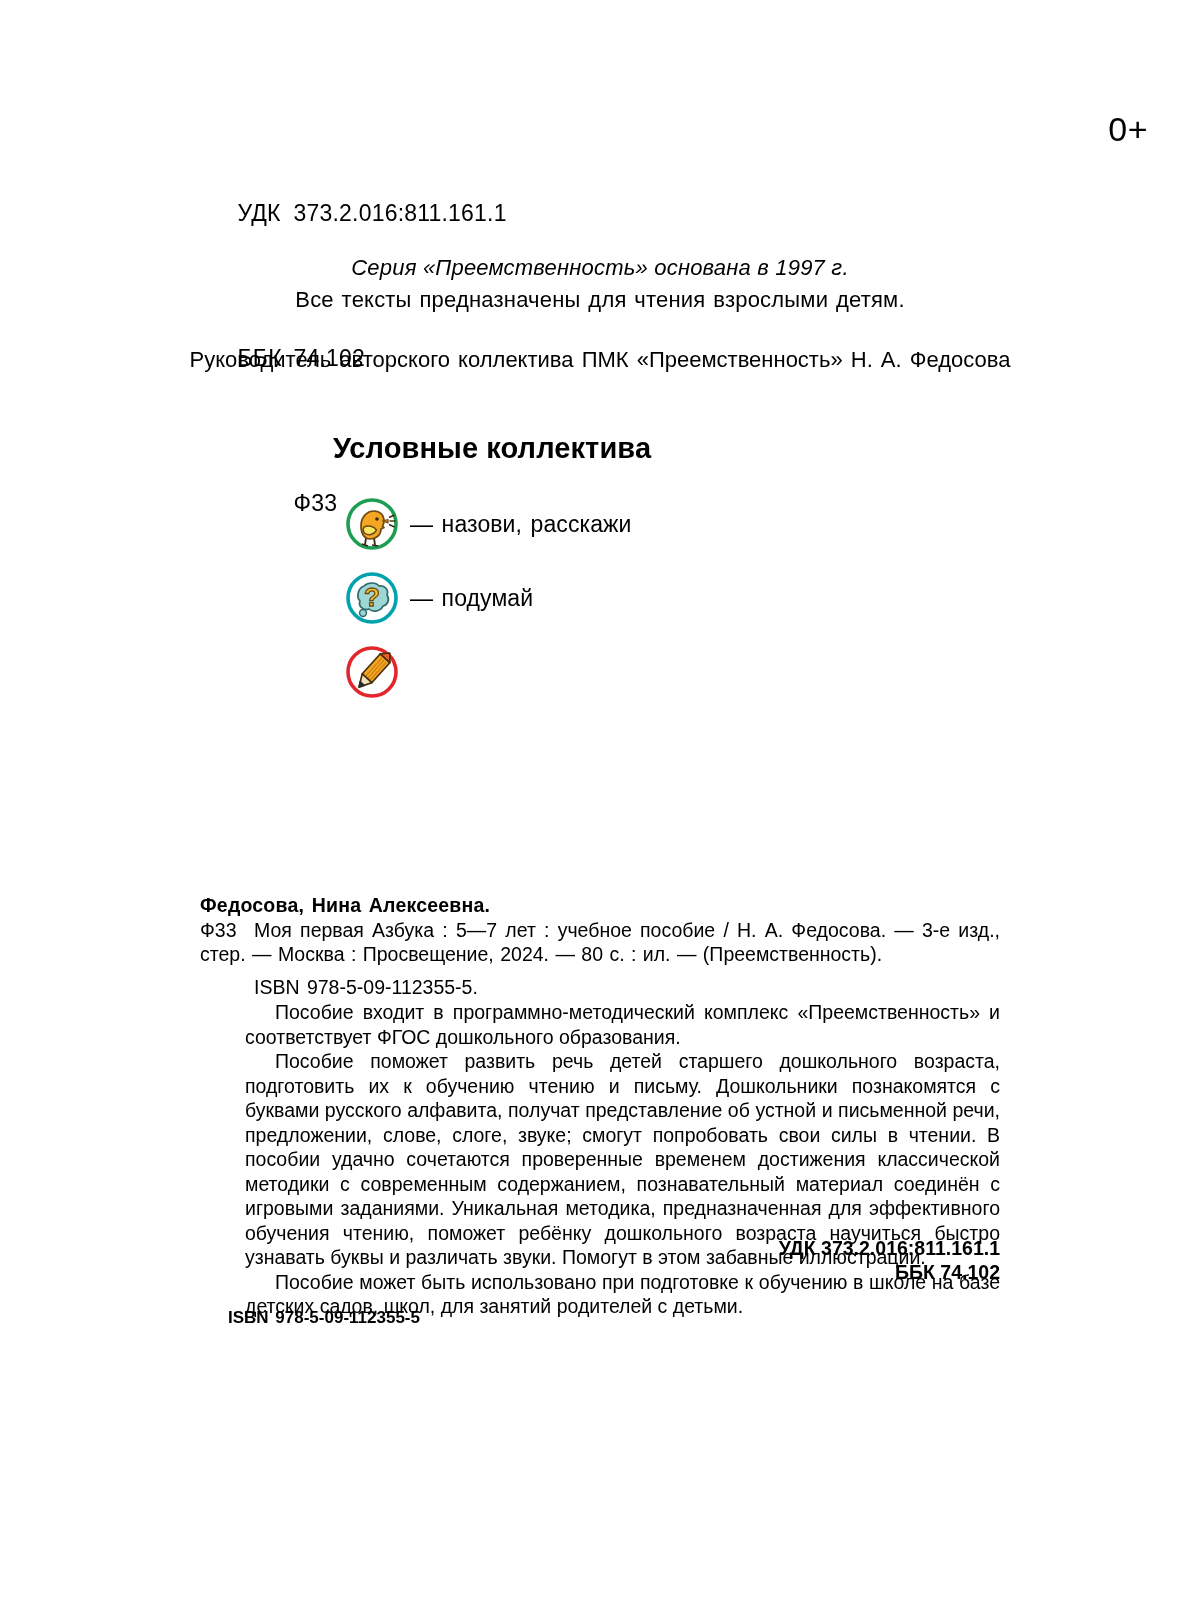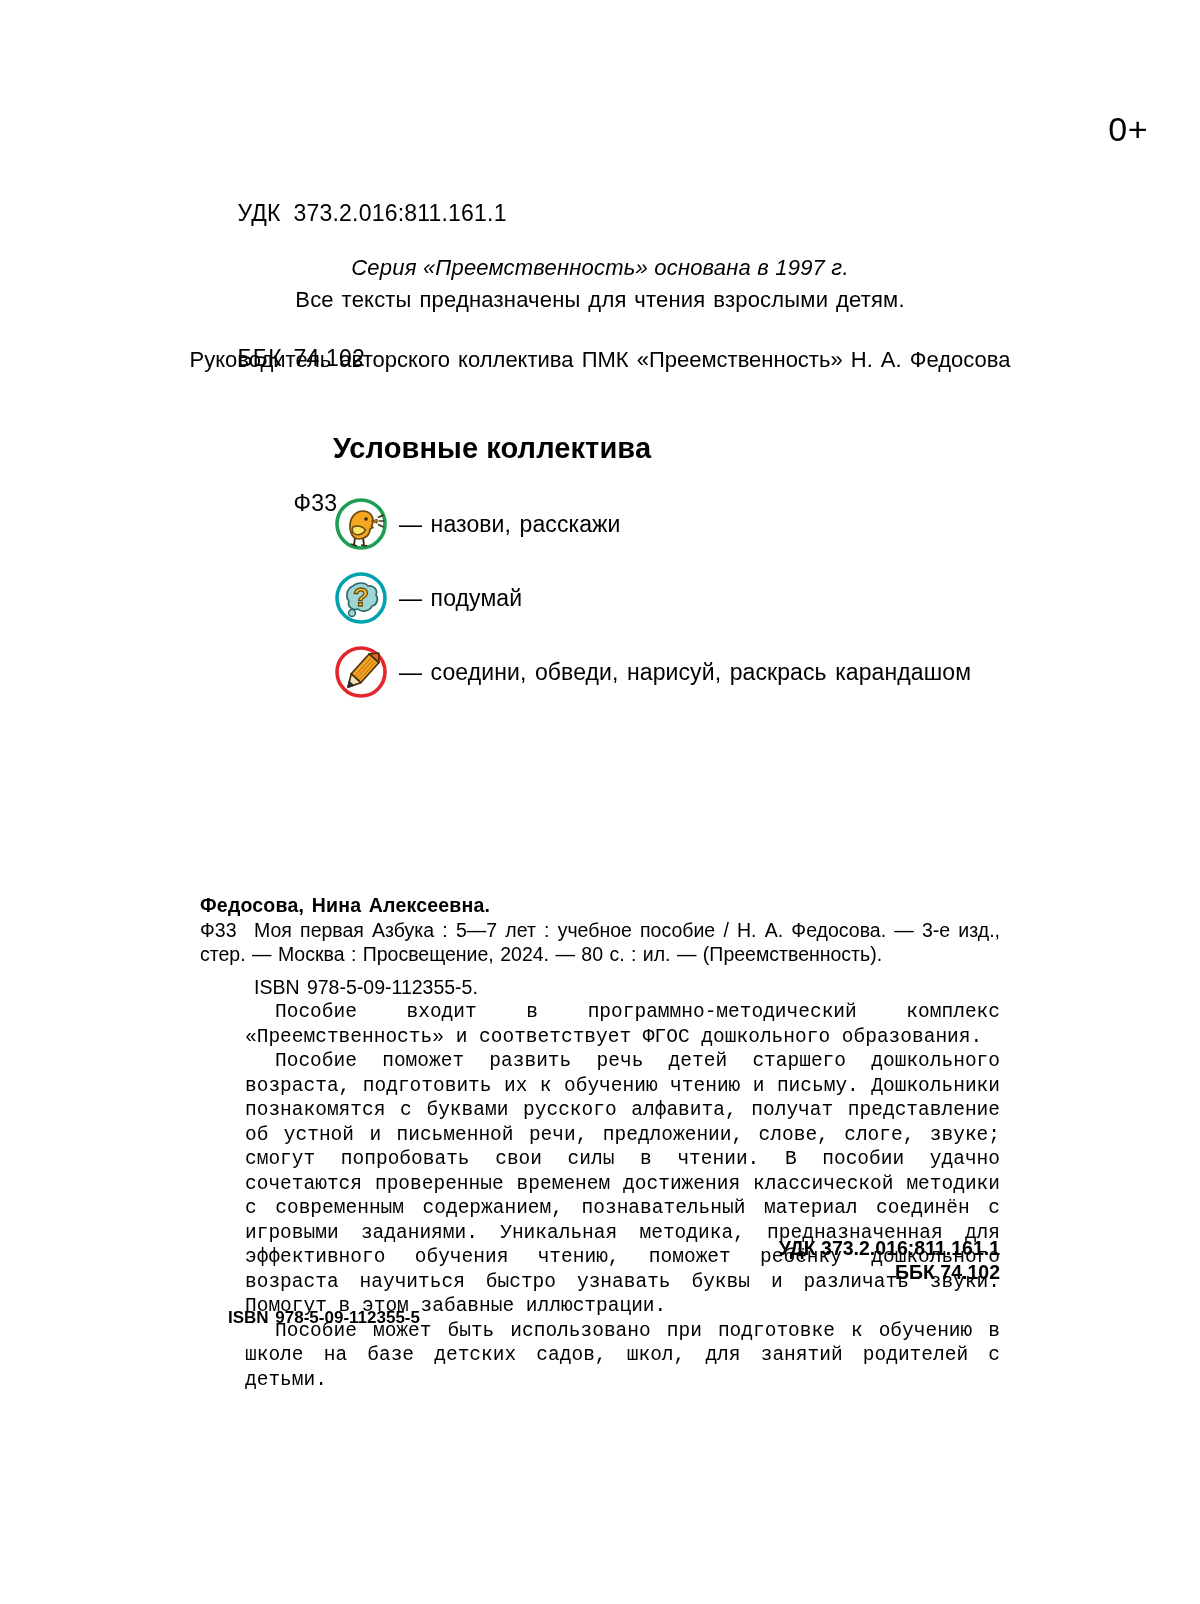--- a/index.html
+++ b/index.html
@@ -78,21 +78,21 @@
   .legend-title {
     position: absolute;
     left: 333px;
     top: 432px;
     font-size: 29px;
     font-weight: bold;
     letter-spacing: 0.1px;
   }
   .legend-list {
     position: absolute;
-    left: 333px;
+    left: 344px;
     top: 487px;
     width: 820px;
   }
   .legend-item {
     display: flex;
     align-items: center;
     height: 74px;
   }
   .legend-icon {
     width: 56px;
@@ -148,21 +148,20 @@
     left: 245px;
     top: 1000px;
     width: 755px;
     font-size: 19.5px;
     line-height: 24.5px;
     text-align: justify;
   }
   .annotation p {
     margin: 0;
     text-indent: 30px;
-    font-family: Liberation Mono, monospace;
   }
 
   
   .udk-bottom {
     position: absolute;
     right: 200px;
     top: 1236px;
     text-align: right;
     font-size: 19.5px;
     line-height: 24px;
@@ -260,21 +259,20 @@
             <rect x="22" y="9" width="13" height="27" fill="#f5a623" stroke="#4a3008" stroke-width="1.7"></rect>
             <path d="M22 9 L28.5 2 L35 9 Z" fill="#e8622a" stroke="#4a3008" stroke-width="1.7" stroke-linejoin="round"></path>
             <path d="M22 36 L28.5 48 L35 36 Z" fill="#f3e0c0" stroke="#4a3008" stroke-width="1.7" stroke-linejoin="round"></path>
             <path d="M25.5 43 L28.5 48 L31.5 43 Z" fill="#2b2b2b" stroke="#2b2b2b" stroke-width="1.2" stroke-linejoin="round"></path>
             <path d="M26 11 L26 35" stroke="#c77d12" stroke-width="1.1"></path>
             <path d="M29 11 L29 35" stroke="#c77d12" stroke-width="1.1"></path>
             <path d="M32 11 L32 35" stroke="#c77d12" stroke-width="1.1"></path>
           </g>
         </svg>
       </div>
-      <div class="legend-text">— соедини, обведи, нарисуй, раскрась карандашом</div>
     </div>
 
   </div>
 
   <div class="cip">
     <div class="cip-author">Федосова, Нина Алексеевна.</div>
     <div class="cip-desc">
       <span class="cip-sigla">Ф33</span>
       <span class="cip-desc-text">Моя первая Азбука : 5—7 лет : учебное пособие / Н. А. Федосова. — 3-е изд., стер. — Москва : Просвещение, 2024. — 80 с. : ил. — (Преемственность).</span>
     </div>

